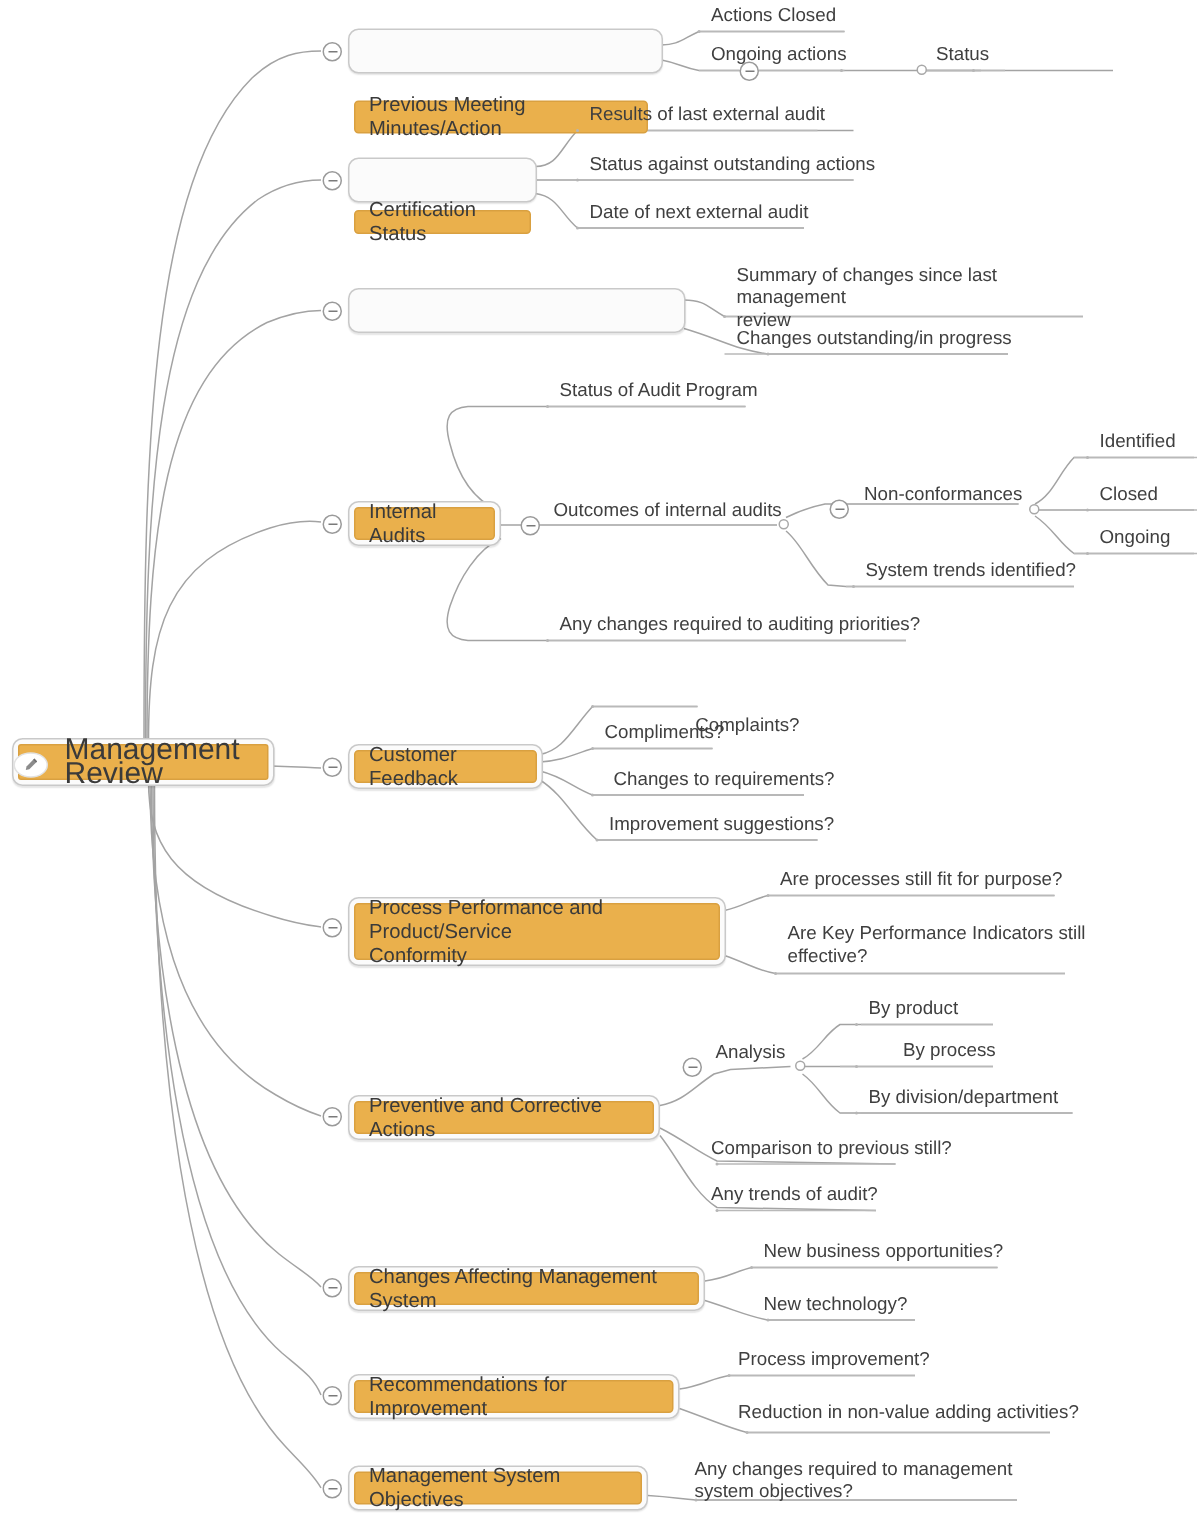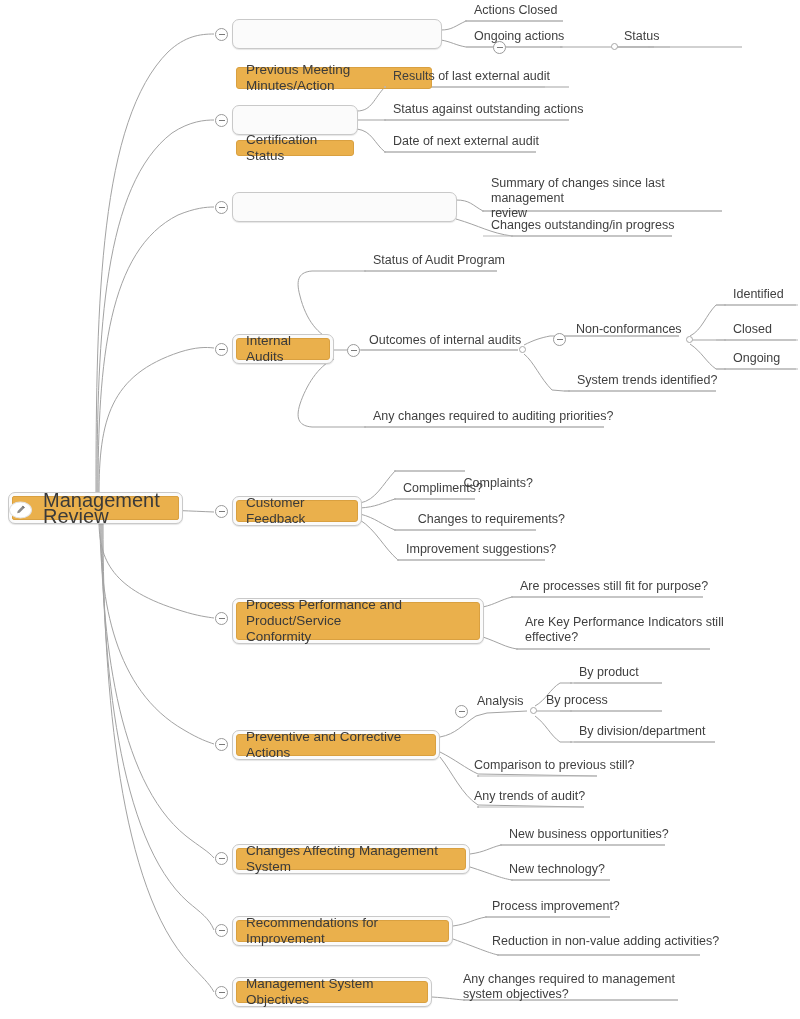--- a/index.html
+++ b/index.html
@@ -268,21 +268,21 @@
   <div class="sub" style="left:369px;top:409px;width:260px;">Any changes required to auditing priorities?</div>
 
   <div class="collapse" style="left:215px;top:505px;"></div>
   <div class="topic-frame" style="left:232px;top:496px;width:130px;height:30px;"></div>
   <div class="topic" style="left:236px;top:500px;width:122px;height:22px;">Customer Feedback</div>
   <div class="dot" style="left:394px;top:470px;"></div>
   <div class="sub" style="left:399px;top:476px;width:130px;text-align:right;">Complaints?</div>
   <div class="dot" style="left:394px;top:498px;"></div>
   <div class="sub" style="left:399px;top:481px;width:130px;">Compliments?</div>
   <div class="dot" style="left:394px;top:529px;"></div>
-  <div class="sub" style="left:391px;top:512px;width:170px;text-align:right;">Changes to requirements?</div>
+  <div class="sub" style="left:405px;top:512px;width:170px;">Changes to requirements?</div>
   <div class="dot" style="left:397px;top:559px;"></div>
   <div class="sub" style="left:402px;top:542px;width:180px;">Improvement suggestions?</div>
 
   <div class="collapse" style="left:215px;top:612px;"></div>
   <div class="topic-frame" style="left:232px;top:598px;width:252px;height:46px;"></div>
   <div class="topic" style="left:236px;top:602px;width:244px;height:38px;">Process Performance and Product/Service
 Conformity</div>
   <div class="dot" style="left:511px;top:596px;"></div>
   <div class="sub" style="left:516px;top:579px;width:220px;">Are processes still fit for purpose?</div>
   <div class="dot" style="left:516px;top:648px;"></div>
@@ -292,21 +292,21 @@
   <div class="collapse" style="left:215px;top:738px;"></div>
   <div class="topic-frame" style="left:232px;top:730px;width:208px;height:30px;"></div>
   <div class="topic" style="left:236px;top:734px;width:200px;height:22px;">Preventive and Corrective Actions</div>
 
   <div class="collapse" style="left:455px;top:705px;"></div>
   <div class="sub" style="left:473px;top:694px;width:100px;">Analysis</div>
   <div class="junction" style="left:530px;top:707px;"></div>
   <div class="dot" style="left:570px;top:682px;"></div>
   <div class="sub" style="left:575px;top:665px;width:120px;">By product</div>
   <div class="dot" style="left:570px;top:710px;"></div>
-  <div class="sub" style="left:542px;top:693px;width:120px;">By process</div>
+  <div class="sub" style="left:598px;top:693px;width:120px;">By process</div>
   <div class="dot" style="left:570px;top:741px;"></div>
   <div class="sub" style="left:575px;top:724px;width:180px;">By division/department</div>
 
   <div class="dot" style="left:477px;top:775px;"></div>
   <div class="sub" style="left:470px;top:758px;width:190px;">Comparison to previous still?</div>
   <div class="dot" style="left:477px;top:806px;"></div>
   <div class="sub" style="left:470px;top:789px;width:160px;">Any trends of audit?</div>
 
   <div class="collapse" style="left:215px;top:852px;"></div>
   <div class="topic-frame" style="left:232px;top:844px;width:238px;height:30px;"></div>

